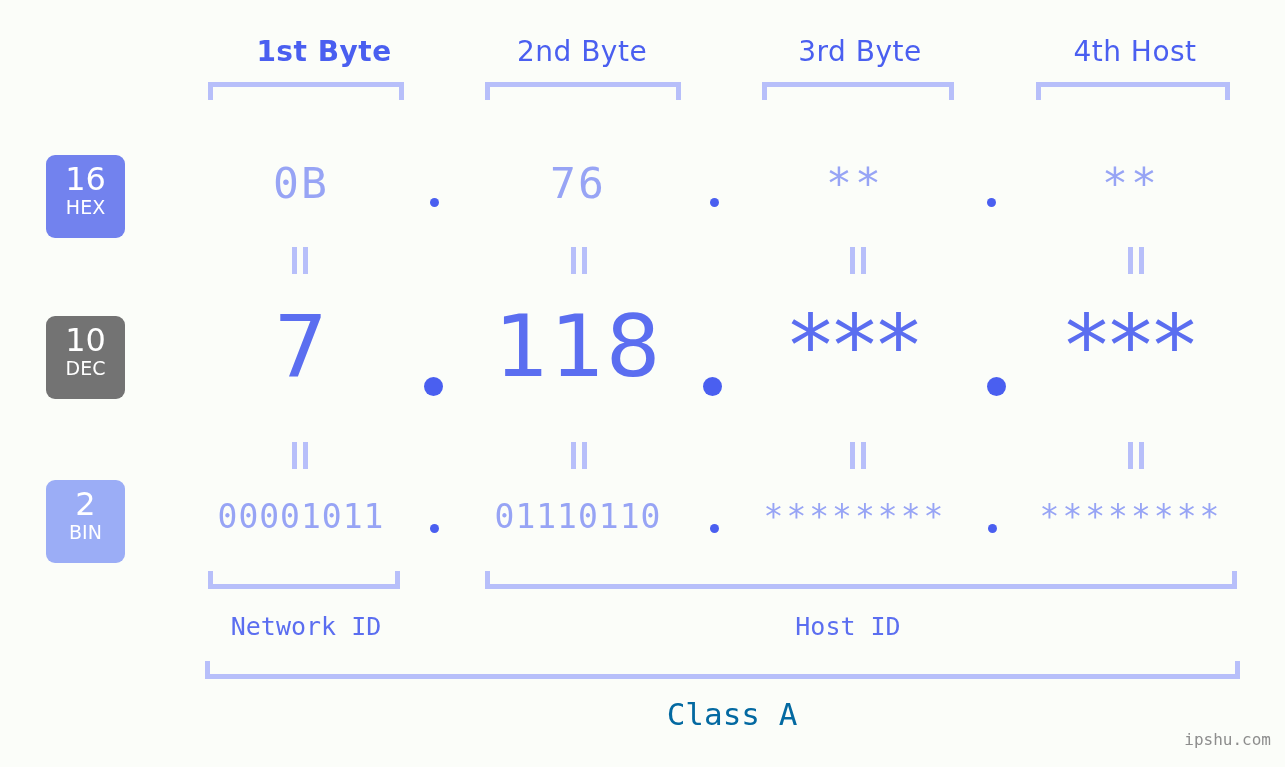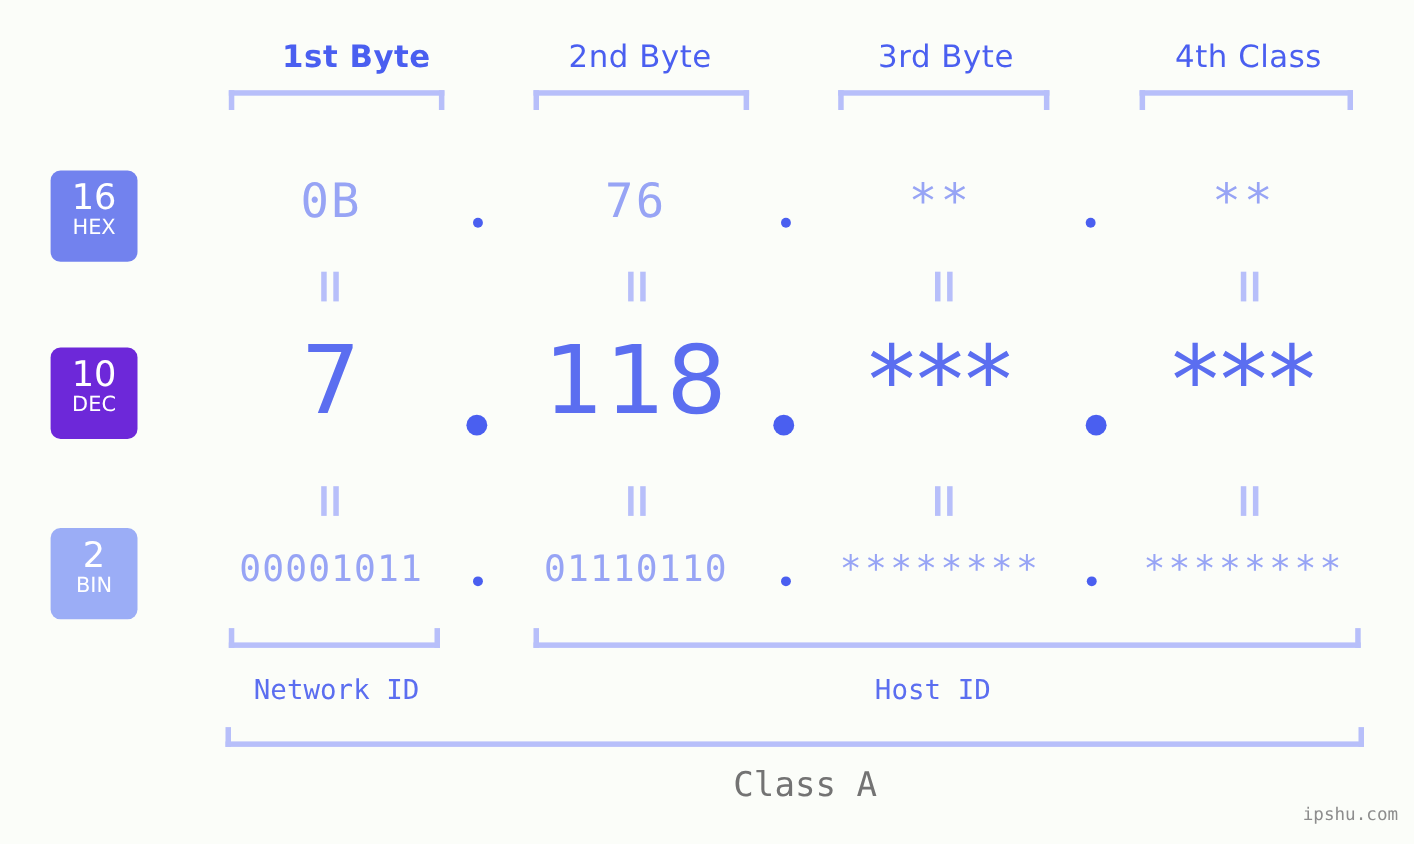--- a/index.html
+++ b/index.html
@@ -72,21 +72,21 @@
     font-family: "DejaVu Sans", sans-serif;
   }
   .badge .unit {
     display: block;
     font-size: 19px;
     line-height: 22px;
     font-weight: 400;
     font-family: "DejaVu Sans", sans-serif;
   }
   .badge-hex { top: 155px; height: 83px; background: #7282ee; }
-  .badge-dec { top: 316px; height: 83px; background: #6d28d9; }
+  .badge-dec { top: 316px; height: 83px; background: #737373; }
   .badge-bin { top: 480px; height: 83px; background: #9badf6; }
 
   
   .cell {
     position: absolute;
     text-align: center;
     white-space: nowrap;
   }
   .hex-val {
     font-family: "DejaVu Sans Mono", monospace;
@@ -145,21 +145,21 @@
     line-height: 30px;
     color: #5b6ef0;
     text-align: center;
     white-space: nowrap;
   }
   .class-label {
     position: absolute;
     font-family: "DejaVu Sans Mono", monospace;
     font-size: 31px;
     line-height: 36px;
-    color: #737373;
+    color: #0369a1;
     text-align: center;
     white-space: nowrap;
   }
 
   
   .watermark {
     position: absolute;
     right: 14px;
     bottom: 18px;
     font-family: "DejaVu Sans Mono", monospace;
@@ -169,21 +169,21 @@
   }
 </style>
 </head>
 <body>
 
 <div class="stage">
 
   <div class="byte-header" style="left:204px;width:240px;font-weight:bold;">1st Byte</div>
   <div class="byte-header" style="left:462px;width:240px;">2nd Byte</div>
   <div class="byte-header" style="left:740px;width:240px;">3rd Byte</div>
-  <div class="byte-header" style="left:1015px;width:240px;">4th Class</div>
+  <div class="byte-header" style="left:1015px;width:240px;">4th Host</div>
 
   <div class="bracket bracket-down" style="left:208px;top:82px;width:196px;"></div>
   <div class="bracket bracket-down" style="left:485px;top:82px;width:196px;"></div>
   <div class="bracket bracket-down" style="left:762px;top:82px;width:192px;"></div>
   <div class="bracket bracket-down" style="left:1036px;top:82px;width:194px;"></div>
 
   <div class="badge badge-hex">
     <span class="num">16</span>
     <span class="unit">HEX</span>
   </div>

